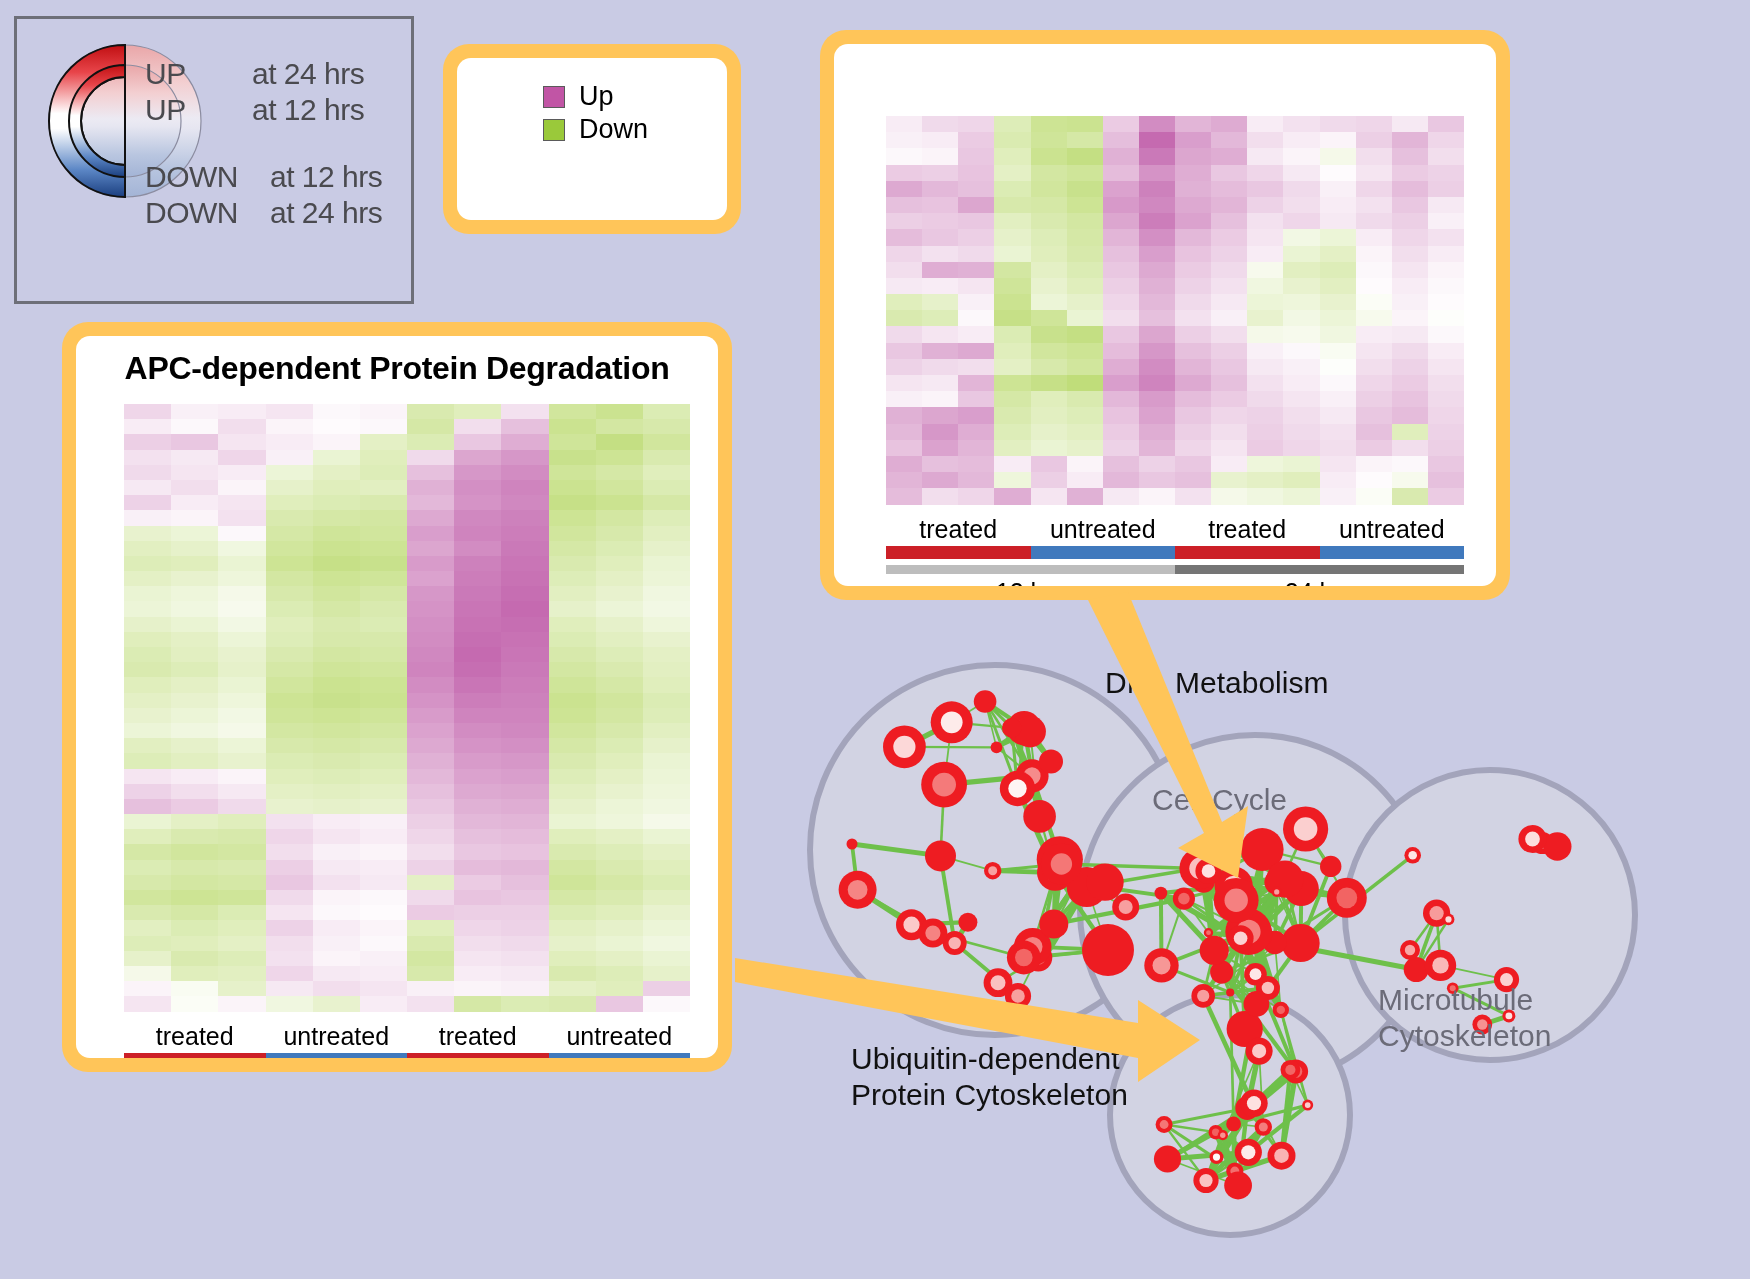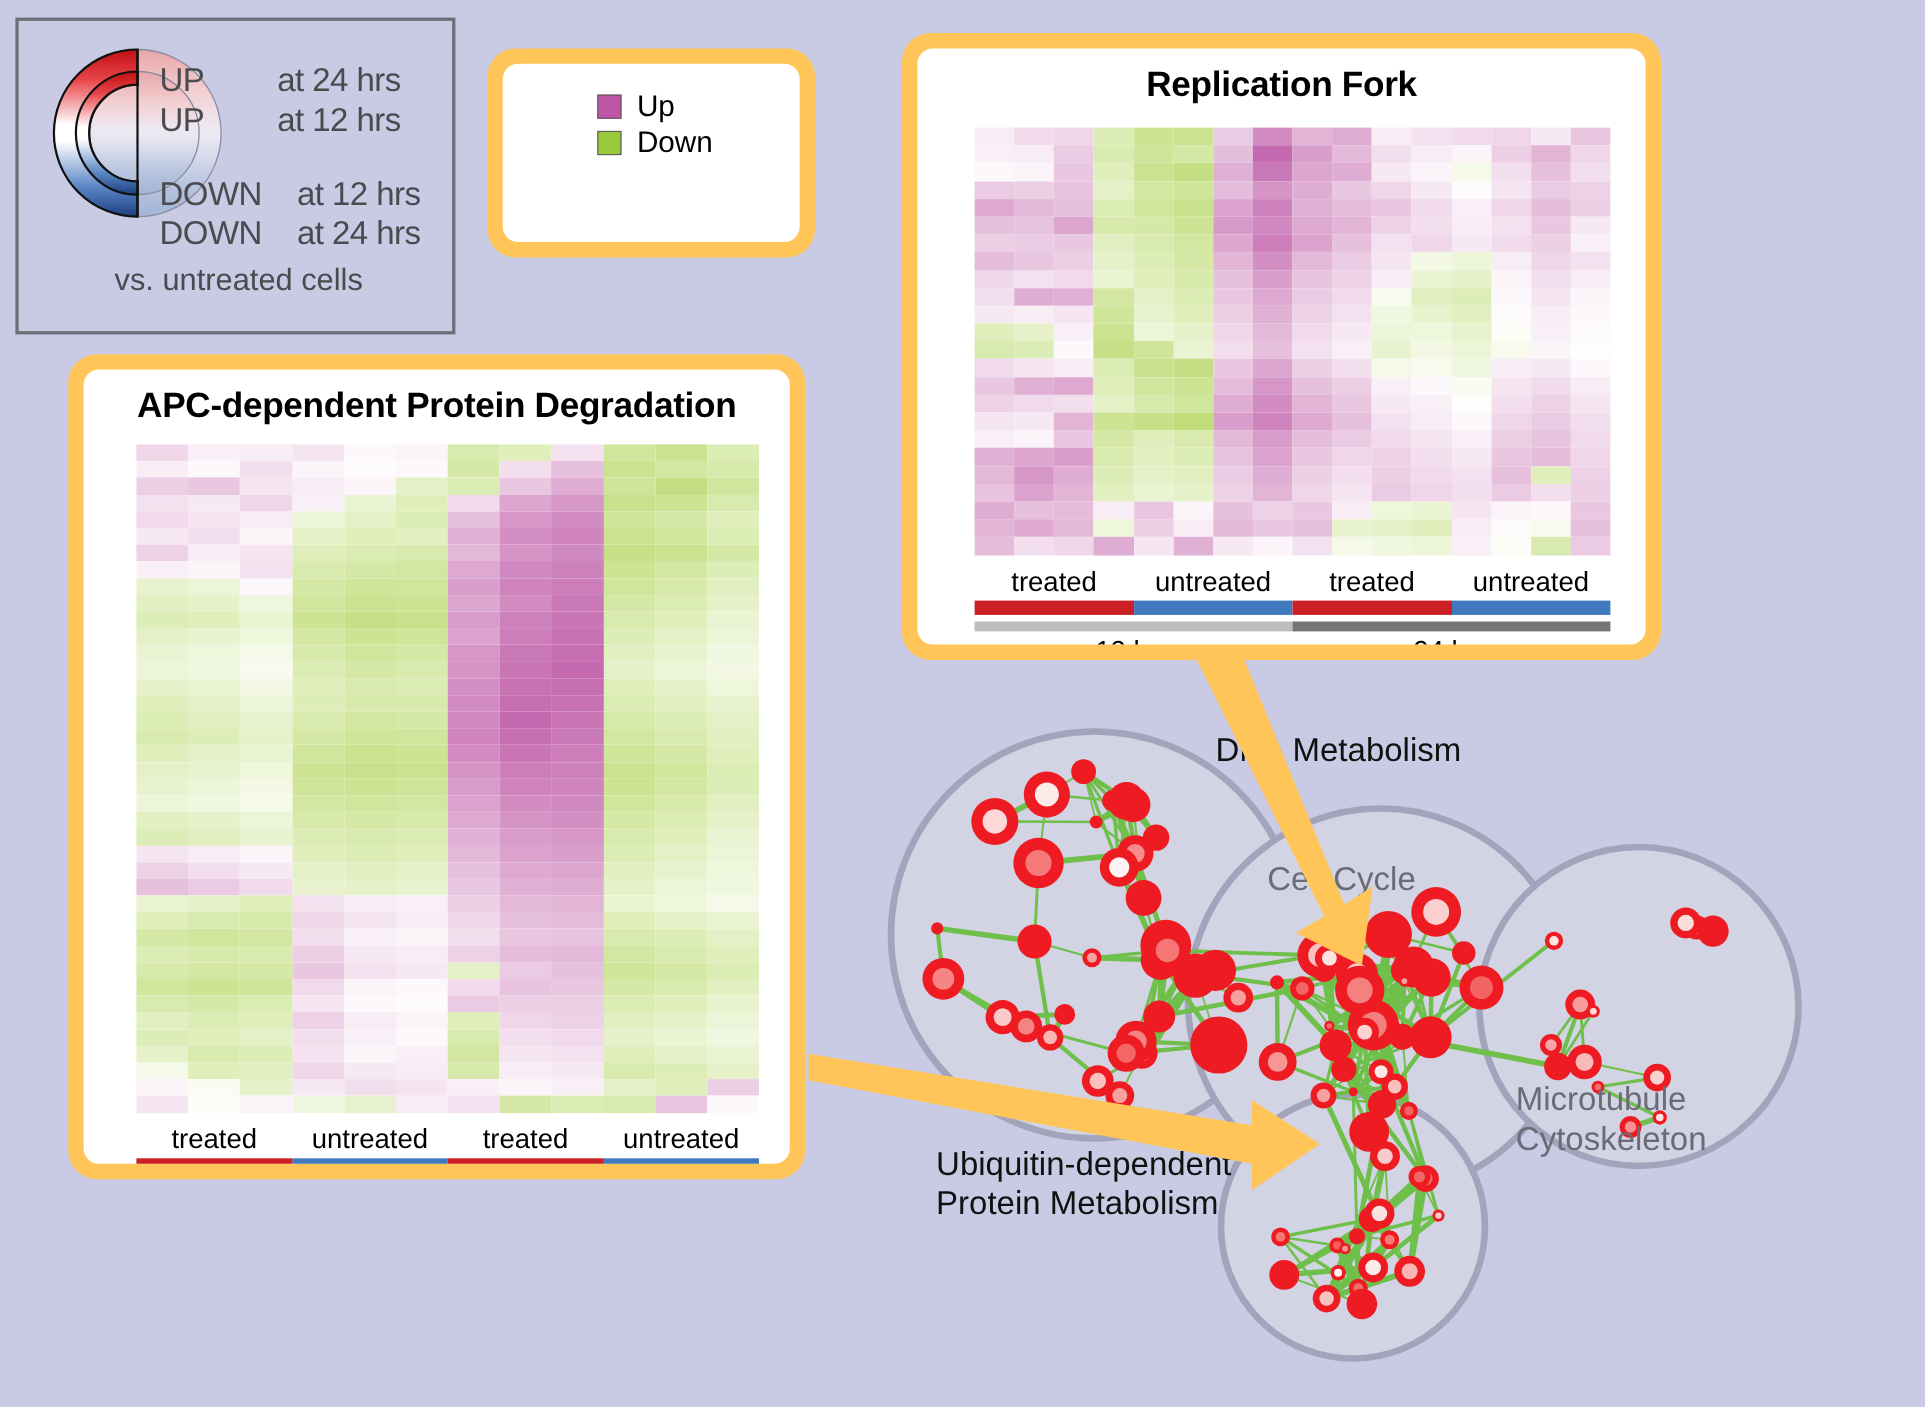--- a/index.html
+++ b/index.html
@@ -127,42 +127,40 @@
   <div class="key-label" style="left:128px;top:74px;">UP</div>
   <div class="key-label" style="left:235px;top:74px;">at 12 hrs</div>
 
   <div class="key-label" style="left:128px;top:141px;">DOWN</div>
   <div class="key-label" style="left:253px;top:141px;">at 12 hrs</div>
 
   <div class="key-label" style="left:128px;top:177px;">DOWN</div>
   <div class="key-label" style="left:253px;top:177px;">at 24 hrs</div>
 
   <div id="keyFooter">
-    <div>vs. untreated cells</div>
   </div>
 </div>
 
 <div class="panel" id="legendPanel">
   <div class="panel-inner">
     <div class="legend-rows">
       <div class="legend-row">
         <i class="swatch" id="swUp" style="background: rgb(193, 85, 165);"></i>
         <span>Up</span>
       </div>
       <div class="legend-row">
         <i class="swatch" id="swDown" style="background: rgb(154, 201, 58);"></i>
         <span>Down</span>
       </div>
     </div>
   </div>
 </div>
 
 <div class="panel" id="rfPanel">
   <div class="panel-inner">
-    <div class="panel-title">Replication Fork</div>
     <div class="hm-wrap" style="left:52px;right:32px;top:72px;">
       <div class="hm" id="hmRF" style="grid-template-columns: repeat(16, 1fr);">
           <i style="background: rgb(248, 236, 245); height: 16.2px;"></i>
           <i style="background: rgb(240, 218, 235); height: 16.2px;"></i>
           <i style="background: rgb(239, 214, 233); height: 16.2px;"></i>
           <i style="background: rgb(221, 237, 184); height: 16.2px;"></i>
           <i style="background: rgb(205, 228, 148); height: 16.2px;"></i>
           <i style="background: rgb(203, 227, 144); height: 16.2px;"></i>
           <i style="background: rgb(235, 203, 227); height: 16.2px;"></i>
           <i style="background: rgb(210, 140, 194); height: 16.2px;"></i>
@@ -1734,21 +1732,21 @@
         <circle cx="620.0" cy="330.0" r="5.2" fill="rgb(248,167,166)"></circle>
       </g>
     </g>
 </svg>
 
 <div class="net-label" id="lblDNA">DNA Metabolism</div>
 <div class="net-label" id="lblCC">Cell Cycle</div>
 <div class="net-label" id="lblMT">Microtubule
 Cytoskeleton</div>
 <div class="net-label" id="lblUb">Ubiquitin-dependent
-Protein Metabolism</div>
+Protein Cytoskeleton</div>
 
 <svg class="overlay" viewBox="0 0 1750 1279">
 
   <path d="M1095 610 L1180 820 L1218 805 L1222 866 L1168 838 L1205 823" fill="none" stroke="none"></path>
   <polygon points="1088,600 1128,592 1222,822 1248,806 1238,878 1178,848 1204,833" fill="#ffc559"></polygon>
 
   <polygon points="735,958 1138,1023 1138,1000 1200,1040 1138,1082 1138,1058 735,982" fill="#ffc559"></polygon>
 </svg>
 
 </body></html>

